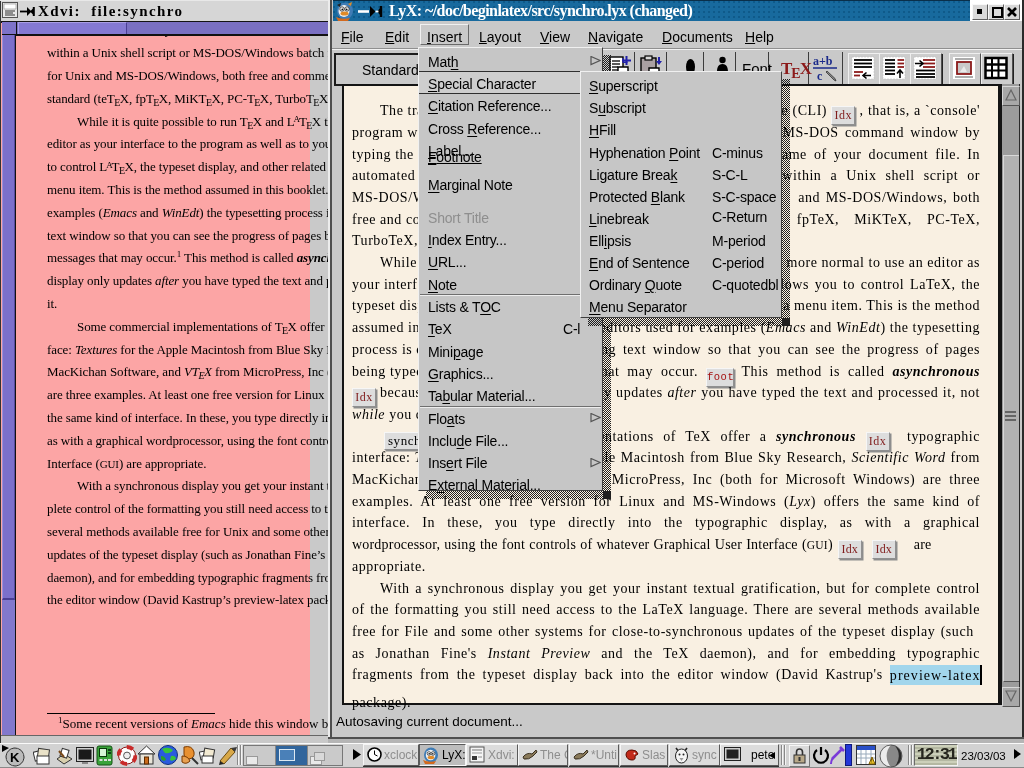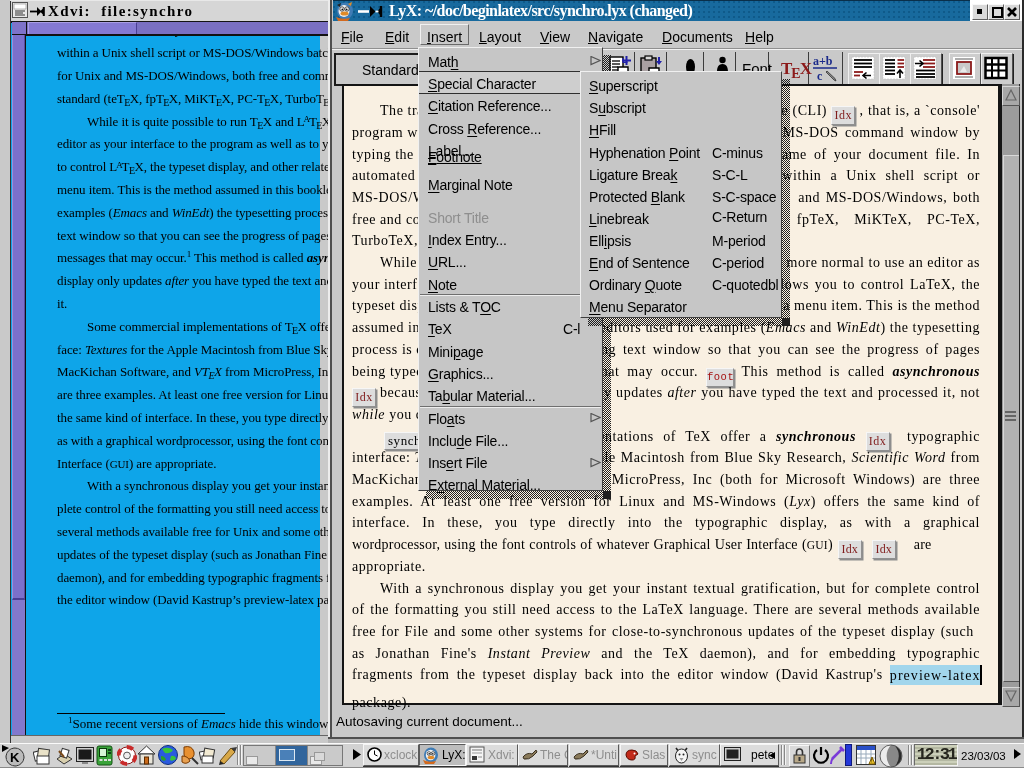--- a/index.html
+++ b/index.html
@@ -36,21 +36,21 @@
 
 .pbtn{position:absolute;top:744px;height:20px;background:#dcdcdc;font-size:12px;line-height:20px;
       border:1px solid;border-color:#f6f6f6 #5a5a5a #5a5a5a #f6f6f6;box-shadow:0 1px 0 #333;
       white-space:nowrap;overflow:hidden;color:#8e8e8e;}
 .psep{position:absolute;top:745px;width:5px;height:20px;
       background:linear-gradient(90deg,#888 0 1px,#f5f5f5 1px 2px,#d2d2d2 2px 3px,#888 3px 4px,#f5f5f5 4px 5px);}
 </style>
 </head>
 <body>
 
-<div class="abs" id="xdvi" style="left:10px;top:0;width:310px;height:743px;background:#0ea5e9;">
+<div class="abs" id="xdvi" style="left:0;top:0;width:310px;height:743px;background:#fca5a5;">
   <div class="abs" style="left:0;top:0;width:330px;height:1px;background:#e8e8e8"></div>
   <div class="abs" style="left:0;top:1px;width:330px;height:20px;background:#d6d6d6;border-bottom:2px solid #141414;">
 
     <svg class="abs" style="left:2px;top:1px" width="16" height="16">
       <rect x="0.5" y="0.5" width="15" height="15" fill="#e9e9e9" stroke="#555"></rect>
       <rect x="2" y="2" width="12" height="5" fill="#fff" stroke="#777" stroke-width="0.5"></rect>
       <line x1="3" y1="9" x2="13" y2="9" stroke="#333" stroke-width="1"></line>
       <line x1="3" y1="11" x2="11" y2="11" stroke="#333" stroke-width="1"></line>
       <line x1="3" y1="13" x2="13" y2="13" stroke="#333" stroke-width="1"></line>
     </svg>

